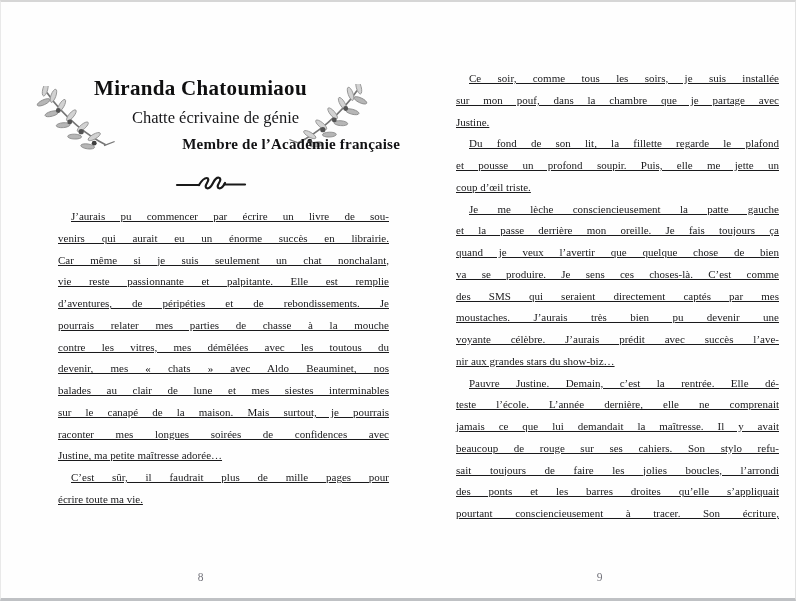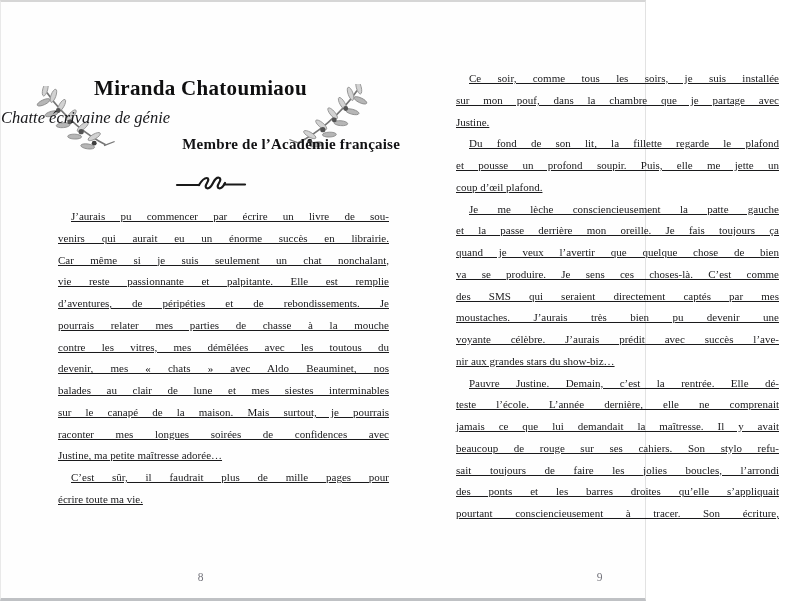--- a/index.html
+++ b/index.html
@@ -4,21 +4,21 @@
 <style>
   html, body { margin: 0; padding: 0; }
   body {
     width: 798px; height: 601px;
     background: #ffffff;
     font-family: "Liberation Serif", "DejaVu Serif", serif;
     overflow: hidden;
   }
   .screen {
     position: relative;
-    width: 646px; height: 601px;
+    width: 796px; height: 601px;
     box-sizing: border-box;
     background: #fefefe;
     border-top: 2px solid #d6d6d6;
     border-left: 1px solid #e9e9e9;
     border-right: 1px solid #e2e2e2;
     border-bottom: 3px solid #bfc1c4;
   }
   .page {
     position: absolute; top: 0; height: 100%;
     width: 399px;
@@ -27,22 +27,23 @@
   .page.right { left: 399px; }
 
   
   .hdr-title {
     position: absolute; left: 0; top: 74px; width: 399px;
     text-align: center;
     font-size: 21px; font-weight: bold; color: #0f0f10;
     letter-spacing: 0.3px;
   }
   .hdr-subtitle {
-    position: absolute; left: 0; top: 106px; width: 399px;
-    font-size: 16.5px; font-style: italic; color: #17171a;
+    position: absolute; left: 15px; top: 106px; width: 399px;
+    text-align: center;
+    font-size: 16.5px; color: #17171a;
   }
   .hdr-affiliation {
     position: absolute; left: 0; top: 134px; width: 399px;
     text-align: right;
     font-size: 15px; font-weight: bold; color: #121214;
     letter-spacing: 0.2px;
   }
   .branch { position: absolute; width: 84px; height: 80px; opacity: 0.92; }
   .branch.lft { left: 30px;  top: 84px; }
   .branch.rgt { left: 288px; top: 82px; transform: scaleX(-1); }
@@ -148,21 +149,21 @@
   <div class="page right">
     <div class="bodytext rgt">
         <div class="para">
           <div class="line indent">Ce soir, comme tous les soirs, je suis installée</div>
           <div class="line">sur mon pouf, dans la chambre que je partage avec</div>
           <div class="line endline">Justine.</div>
         </div>
         <div class="para">
           <div class="line indent">Du fond de son lit, la fillette regarde le plafond</div>
           <div class="line">et pousse un profond soupir. Puis, elle me jette un</div>
-          <div class="line endline">coup d’œil plafond.</div>
+          <div class="line endline">coup d’œil triste.</div>
         </div>
         <div class="para">
           <div class="line indent">Je me lèche consciencieusement la patte gauche</div>
           <div class="line">et la passe derrière mon oreille. Je fais toujours ça</div>
           <div class="line">quand je veux l’avertir que quelque chose de bien</div>
           <div class="line">va se produire. Je sens ces choses-là. C’est comme</div>
           <div class="line">des SMS qui seraient directement captés par mes</div>
           <div class="line">moustaches. J’aurais très bien pu devenir une</div>
           <div class="line">voyante célèbre. J’aurais prédit avec succès l’ave-</div>
           <div class="line endline">nir aux grandes stars du show-biz…</div>

